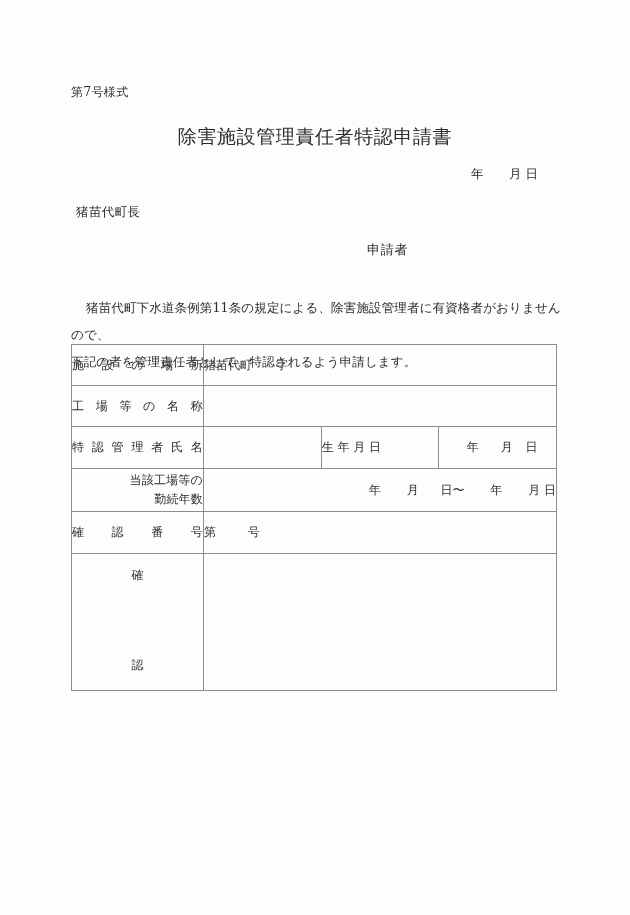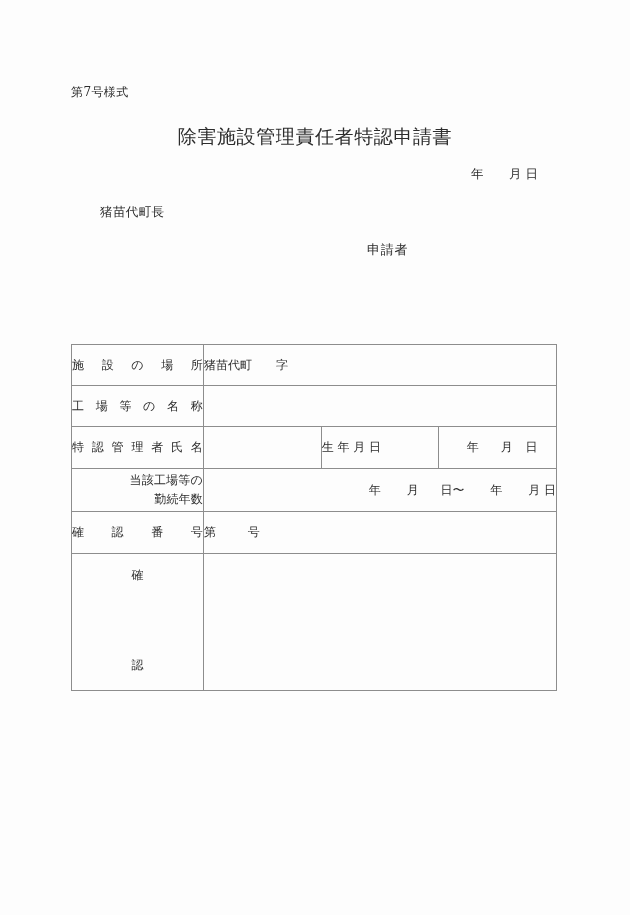--- a/index.html
+++ b/index.html
@@ -49,21 +49,21 @@
     right: 92px;
     top: 166px;
     text-align: right;
     font-size: 12.5px;
     white-space: nowrap;
   }
   .date-line .slot { display: inline-block; width: 34px; }
 
   .addressee {
     position: absolute;
-    left: 100px;
+    left: 76px;
     top: 204px;
     font-size: 12.5px;
     letter-spacing: 0.4px;
     white-space: nowrap;
   }
 
   .applicant {
     position: absolute;
     left: 367px;
     top: 241px;
@@ -187,20 +187,24 @@
   <div class="date-line">
     <span class="slot">年</span>
     <span class="slot">月</span>
     <span>日</span>
   </div>
 
   <div class="addressee">猪苗代町長</div>
 
   <div class="applicant">申請者</div>
 
+  <div class="body-text">
+    <span class="l1">猪苗代町下水道条例第11条の規定による、除害施設管理者に有資格者がおりませんので、</span>
+    <span class="l2">下記の者を管理責任者として、特認されるよう申請します。</span>
+  </div>
 
   <table class="form-table">
     <tbody>
 
       <tr class="r1">
         <td class="lbl">
           <span class="spread">
             <span>施</span>
             <span>設</span>
             <span>の</span>

